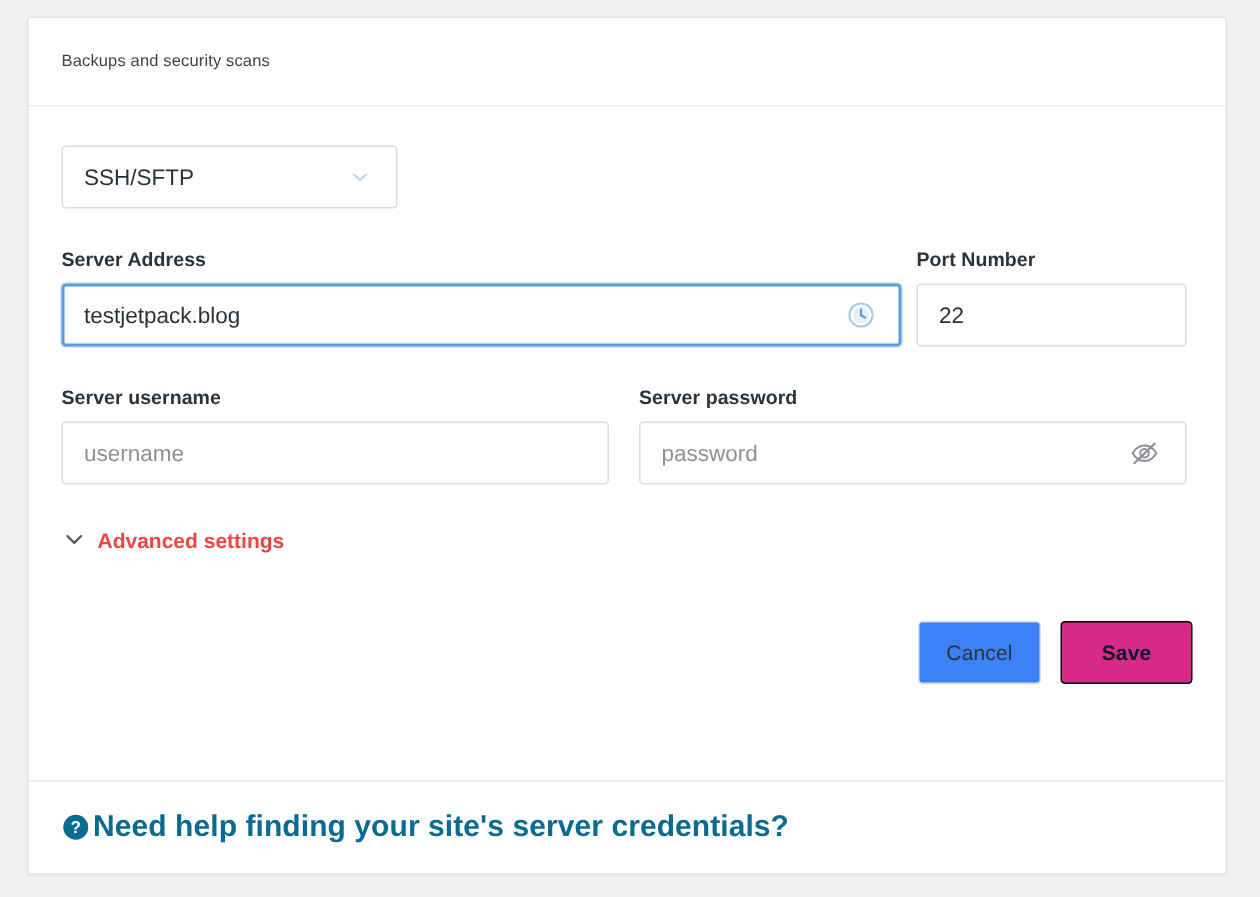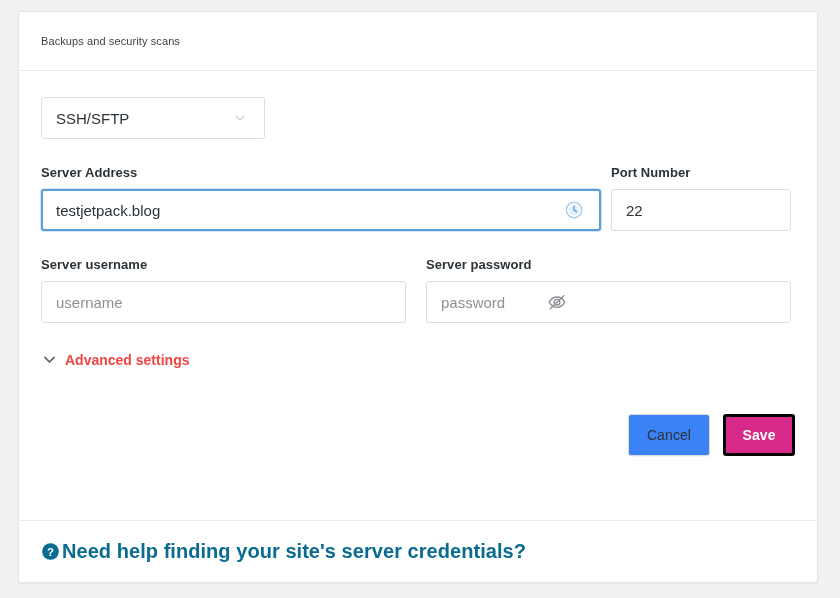--- a/index.html
+++ b/index.html
@@ -113,21 +113,21 @@
   }
 
   
   .row-creds {
     display: flex;
     margin-bottom: 24px;
   }
   .col-user { width: 365px; margin-right: 20px; }
   .col-pass { width: 365px; }
   .user-input { width: 100%; }
-  .pass-input { width: 100%; justify-content: flex-start; gap: 41px; }
+  .pass-input { width: 100%; justify-content: space-between; gap: 41px; }
   .eye-icon {
     width: 22px;
     height: 22px;
     flex: none;
     margin-right: 2px;
   }
 
   
   .advanced {
     display: inline-flex;
@@ -171,24 +171,24 @@
   }
   .btn-cancel {
     width: 82px;
     background: #3b82f6;
     border: 1px solid #dcdcde;
     color: #2c3338;
     margin-right: 13px;
     box-shadow: 0 1px 0 rgba(0,0,0,0.04);
   }
   .btn-save {
-    width: 72px;
+    width: 88px;
     background: #d6298a;
-    border: 3px solid #000000;
-    color: #ffffff;
+    border: 1px solid #000000;
+    color: #0f172a;
     font-weight: bold;
   }
 
   
   .card-footer {
     position: absolute;
     left: 0;
     right: 0;
     bottom: 0;
     height: 62px;

